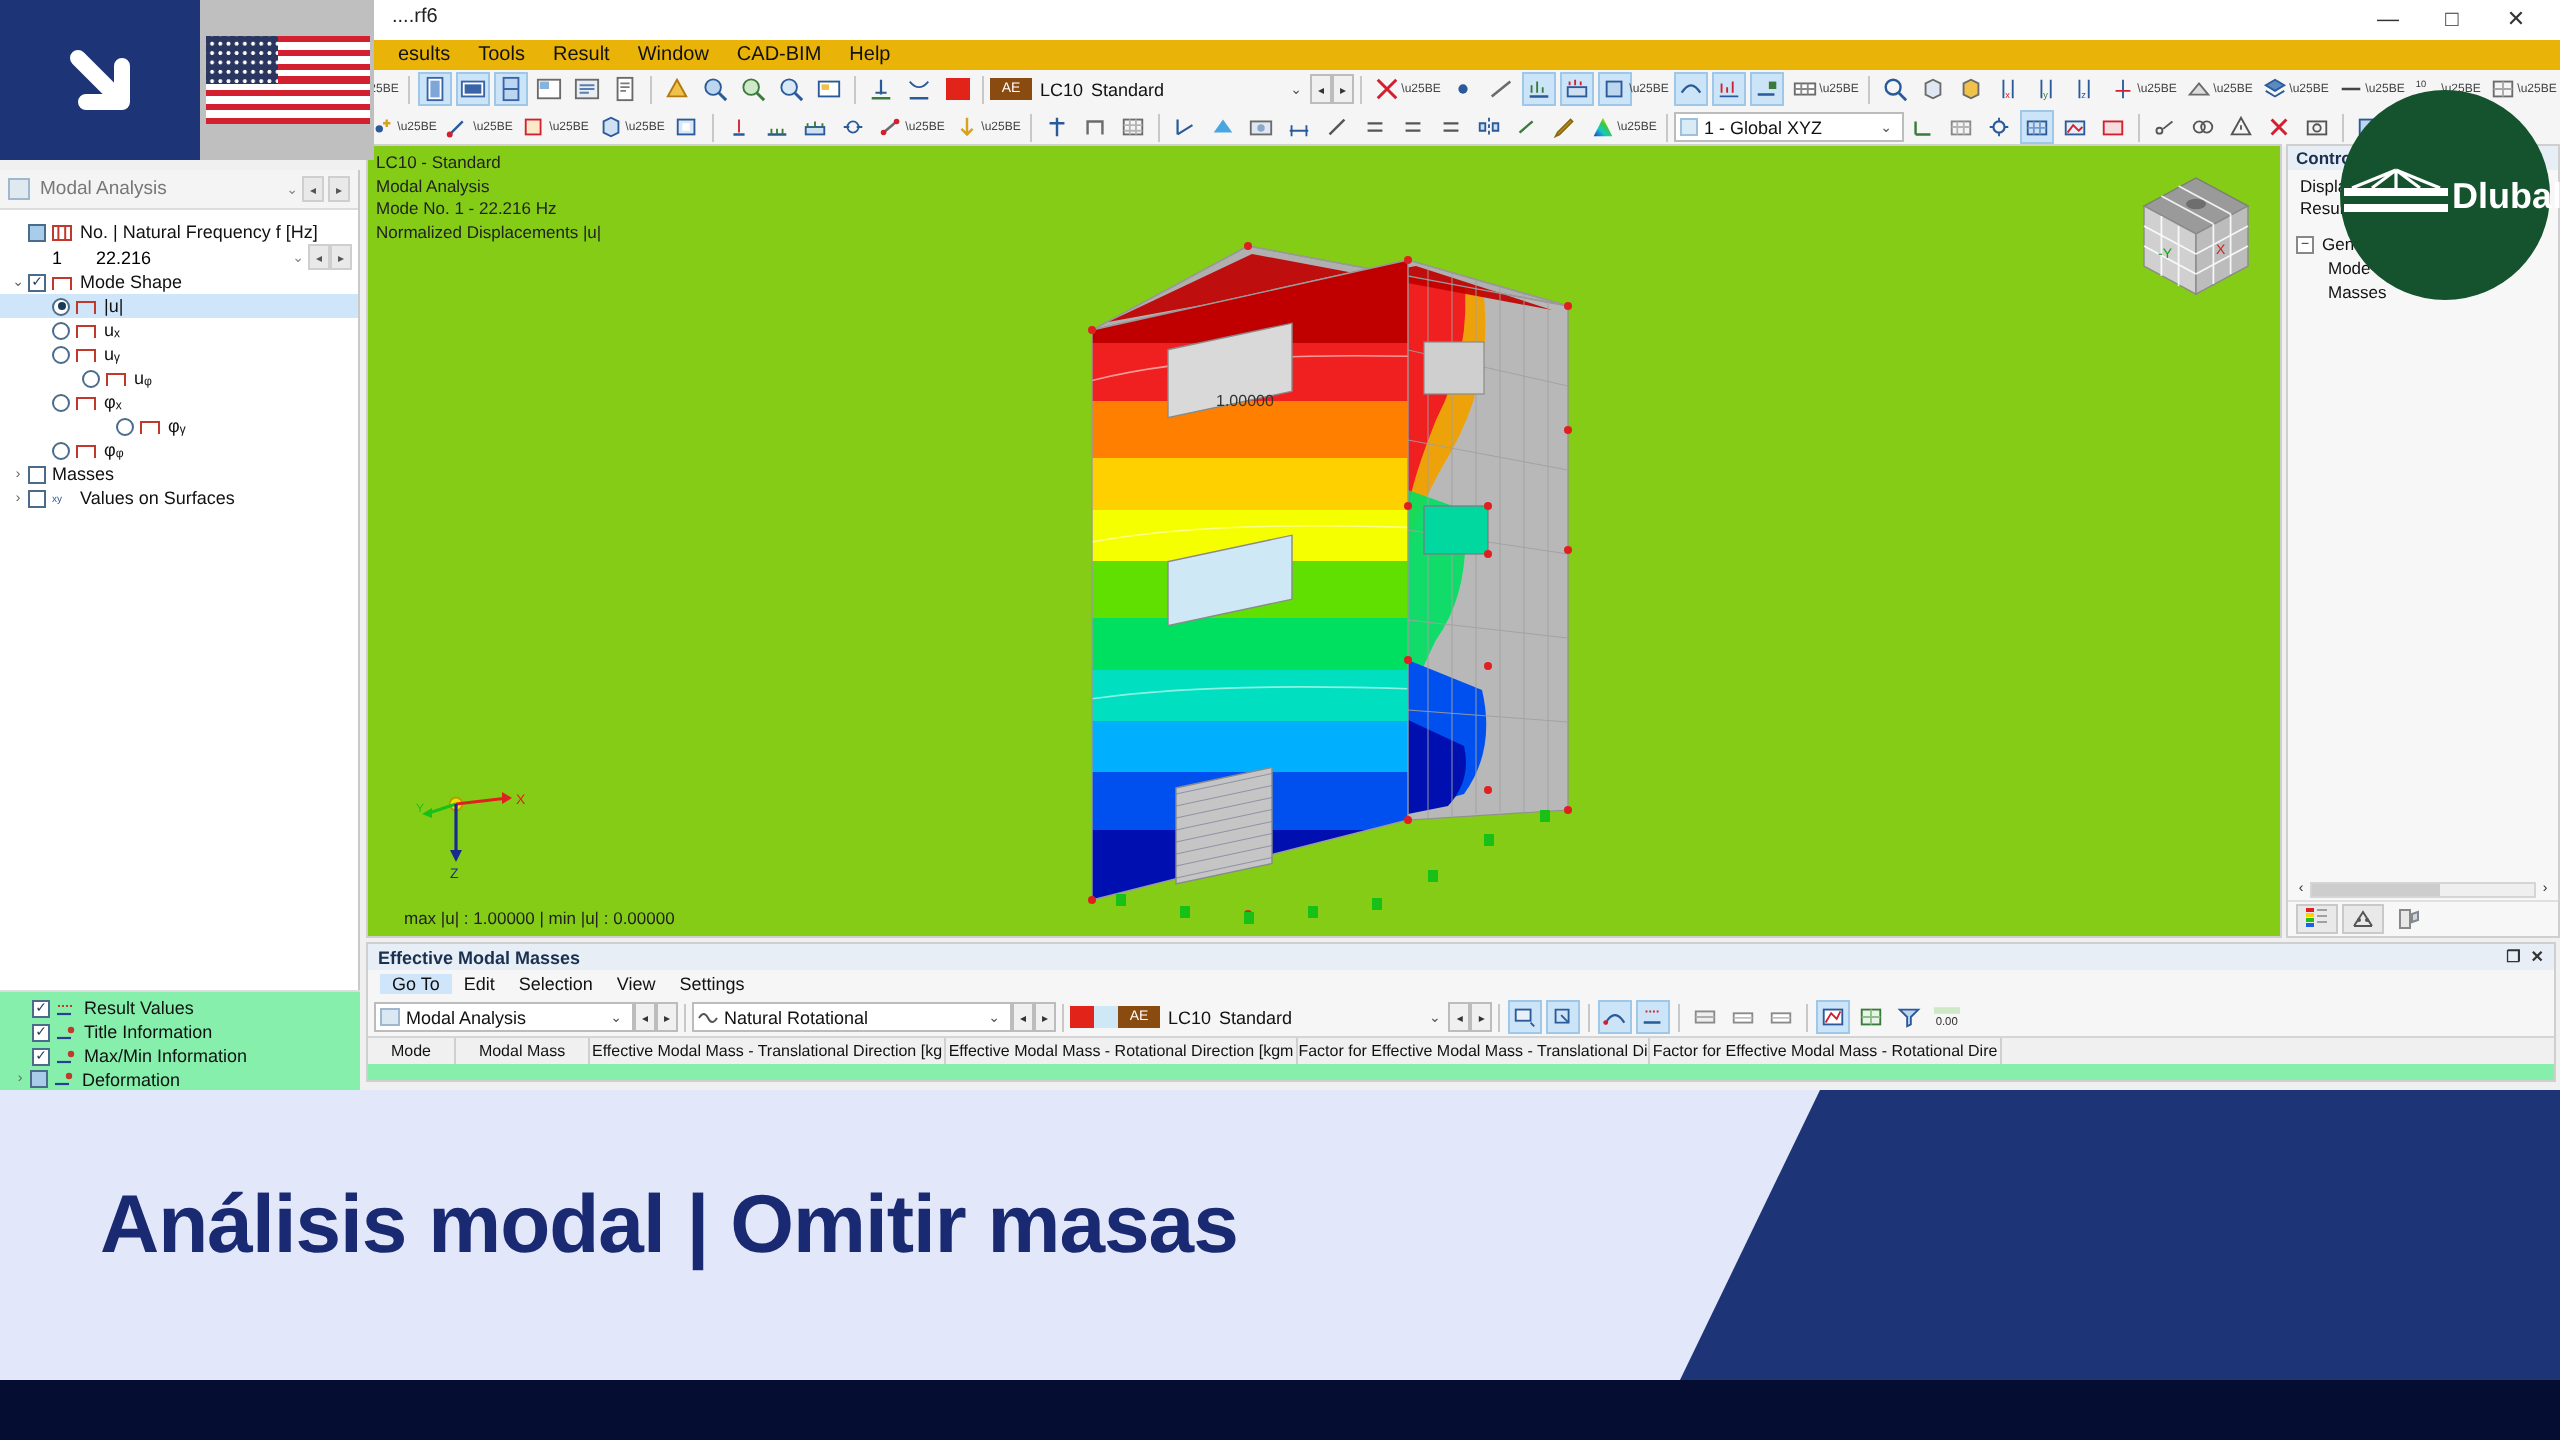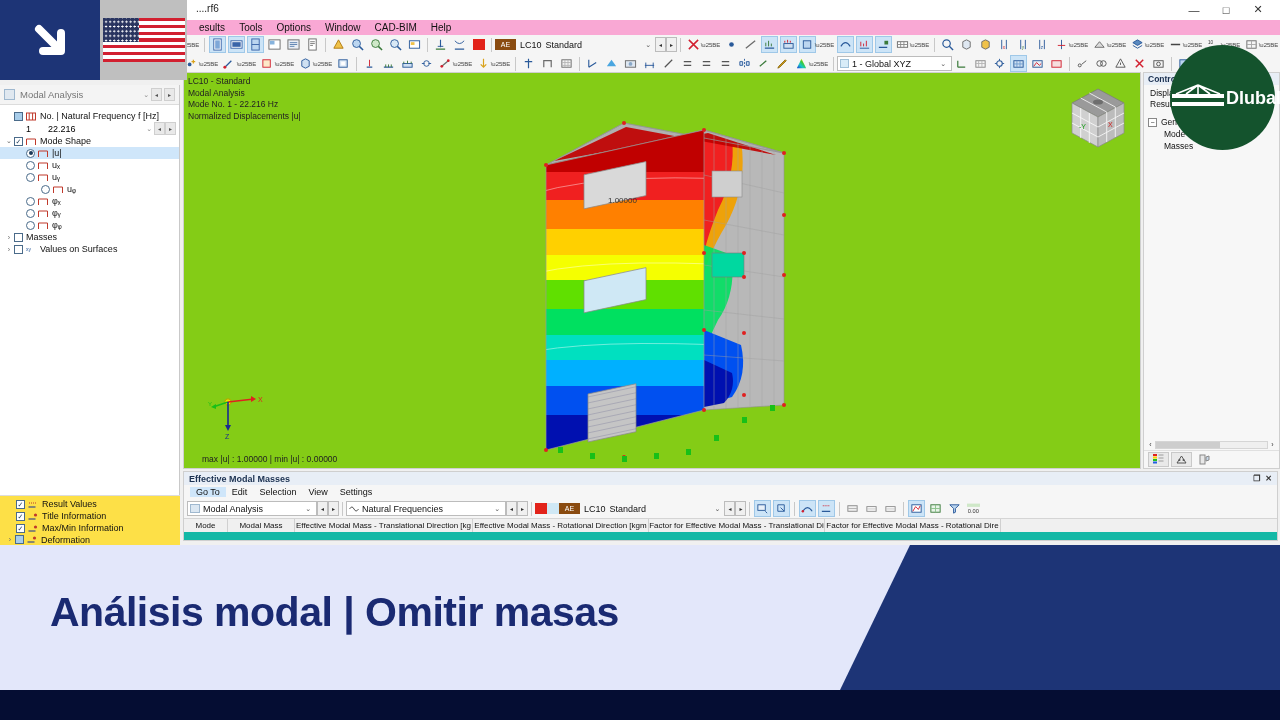--- a/index.html
+++ b/index.html
@@ -13,21 +13,21 @@
   
   .titlebar { position:absolute; left:180px; top:0; width:1100px; height:20px; background:#ffffff; }
   .title-text { position:absolute; left:16px; top:3px; font-size:10px; color:#222; }
   .winbtns { position:absolute; right:6px; top:0px; display:flex; gap:0px; }
   .winbtn { width:32px; height:19px; display:flex; align-items:center; justify-content:center; font-size:11px; color:#333; }
   .license { position:absolute; right:52px; top:23px; font-size:9.5px; color:#111; }
   .subwinbtns { position:absolute; right:4px; top:22px; display:flex; }
   .subwinbtn { width:15px; height:13px; display:flex; align-items:center; justify-content:center; font-size:9px; color:#333; }
 
   
-  .menubar { position:absolute; left:180px; top:20px; width:1100px; height:15px; background:#f9a8d4; display:flex; align-items:flex-start; padding-left:12px; }
+  .menubar { position:absolute; left:180px; top:20px; width:1100px; height:15px; background:#eab308; display:flex; align-items:flex-start; padding-left:12px; }
   .menu-item { font-size:10px; color:#111; padding:0 7px; line-height:15px; }
 
   
   .toolbar { position:absolute; left:180px; width:1100px; height:19px; background:#f5f5f5; display:flex; align-items:center; padding-left:2px; }
   .tb1 { top:35px; }
   .tb2 { top:54px;align-items:center; }
   .tbtn { width:17px; height:17px; margin:0 1px; display:flex; align-items:center; justify-content:center; position:relative; flex:none; }
   .tbtn.active { background:#cce4f7; border:1px solid #9fc8e8; }
   .sep { width:1px; height:14px; background:#c8c8c8; margin:0 3px; flex:none; }
   .caret { font-size:6px; color:#444; margin-left:-2px; margin-right:2px; }
@@ -47,34 +47,34 @@
   .row { height:12px; display:flex; align-items:center; font-size:9px; color:#111; padding-left:4px; }
   .row.sel { background:#cfe6fa; }
   .twisty { width:10px; font-size:7px; color:#666; display:flex; align-items:center; justify-content:center; }
   .cb { width:9px; height:9px; border:1px solid #4a6b8a; background:#fff; margin-right:3px; display:flex; align-items:center; justify-content:center; font-size:7px; color:#1a3a5a; line-height:1; flex:none; }
   .cb.blue { background:#a8cdea; }
   .rb { width:9px; height:9px; border:1px solid #4a6b8a; border-radius:50%; background:#fff; margin-right:3px; display:flex; align-items:center; justify-content:center; flex:none; }
   .rb i { width:4px; height:4px; border-radius:50%; background:#1a3a5a; display:block; }
   .surf-ic { width:10px; height:9px; margin-right:4px; flex:none; }
   .freq-row { height:13px; display:flex; align-items:center; font-size:9px; padding-left:26px; }
   .freq-row .n { width:22px; }
-  .nav-bottom { position:absolute; left:0; bottom:0; width:180px; background:#fde047; border-top:1px solid #ddd; padding-top:2px; }
+  .nav-bottom { position:absolute; left:0; bottom:0; width:180px; background:#86efac; border-top:1px solid #ddd; padding-top:2px; }
 
   
   .view3d { position:absolute; left:183px; top:72px; width:958px; height:397px; background:#84cc16; border:1px solid #cfcfcf; overflow:hidden; }
   .infotext { position:absolute; left:4px; top:3px; font-size:8.5px; line-height:11.5px; color:#222; }
   .maxmin { position:absolute; left:4px; bottom:4px; font-size:8.5px; color:#222;margin-left:14px; }
   .axes { position:absolute; left:24px; bottom:28px; width:60px; height:48px; }
   .navcube { position:absolute; right:4px; top:8px; width:78px; height:74px; }
 
   
   .model { position:absolute; left:352px; top:32px; width:260px; height:360px; }
 
   
-  .tablepanel { position:absolute; left:183px; top:471px; width:1095px; height:70px; background:#14b8a6; border:1px solid #cfcfcf; }
+  .tablepanel { position:absolute; left:183px; top:471px; width:1095px; height:70px; background:#86efac; border:1px solid #cfcfcf; }
   .tp-title { height:13px; background:#e8eef6; display:flex; align-items:center; padding:0 5px; font-size:9px; font-weight:bold; color:#1a3050; }
   .tp-title .x { margin-left:auto; display:flex; gap:5px; font-size:8px; color:#333; }
   .tp-menu { height:14px; display:flex; align-items:center; padding-left:6px; background:#f6f6f6; }
   .tp-menu span { font-size:9px; color:#111; padding:0 6px; }
   .tp-menu span.sel { background:#cfe6fa; }
   .tp-tools { height:19px; display:flex; align-items:center; padding-left:3px; background:#f6f6f6; }
   .tp-cols { height:14px; display:flex; background:#f0f0f0; border-top:1px solid #d5d5d5; }
   .tp-col { font-size:8px; color:#111; border-right:1px solid #d0d0d0; display:flex; align-items:center; justify-content:center; padding:0 4px; overflow:hidden; white-space:nowrap; }
 
   
@@ -132,21 +132,21 @@
     <div class="subwinbtns">
       <div class="subwinbtn">—</div>
       <div class="subwinbtn">❐</div>
       <div class="subwinbtn">✕</div>
     </div>
   </div>
 
   <div class="menubar">
     <div class="menu-item">esults</div>
     <div class="menu-item">Tools</div>
-    <div class="menu-item">Options</div>
+    <div class="menu-item">Result</div>
     <div class="menu-item">Window</div>
     <div class="menu-item">CAD-BIM</div>
     <div class="menu-item">Help</div>
   </div>
 
   <div class="toolbar tb1">
     <div class="tbtn">
         <span class="caret">\u25BE</span>
       </div>
     <div class="sep"></div>
@@ -725,21 +725,21 @@
             </svg></span>
         <span>uᵩ</span>
       </div>
       <div class="row" style="padding-left:26px;">
         <span class="rb"></span>
         <span class="surf-ic"><svg viewBox="0 0 10 9">
               <path d="M0.5 8V2h9v6" fill="none" stroke="#c0392b"></path>
             </svg></span>
         <span>φₓ</span>
       </div>
-      <div class="row" style="padding-left:26px;">
+      <div class="row" style="padding-left:26px;margin-left:32px;">
         <span class="rb"></span>
         <span class="surf-ic"><svg viewBox="0 0 10 9">
               <path d="M0.5 8V2h9v6" fill="none" stroke="#c0392b"></path>
             </svg></span>
         <span>φᵧ</span>
       </div>
       <div class="row" style="padding-left:26px;">
         <span class="rb"></span>
         <span class="surf-ic"><svg viewBox="0 0 10 9">
               <path d="M0.5 8V2h9v6" fill="none" stroke="#c0392b"></path>
@@ -1032,21 +1032,21 @@
         <span>Modal Analysis</span>
         <span class="chev">⌄</span>
       </div>
       <div class="spin">◂</div>
       <div class="spin">▸</div>
       <div class="sep"></div>
       <div class="combo" style="width:160px;">
         <span style="width:10px;height:9px;display:inline-block;margin-right:3px;"><svg width="10" height="9" viewBox="0 0 10 9">
               <path d="M0.5 5q2.5-4 4.5 0t4.5 0" fill="none" stroke="#555"></path>
             </svg></span>
-        <span>Natural Frequencies</span>
+        <span>Natural Rotational</span>
         <span class="chev">⌄</span>
       </div>
       <div class="spin">◂</div>
       <div class="spin">▸</div>
       <div class="sep"></div>
       <div class="swatch-red"></div>
       <div style="width:12px;height:11px;background:#cfe8f5;"></div>
       <div class="lcbadge">AE</div>
       <div style="font-size:9px;color:#111;margin:0 4px;">LC10</div>
       <div style="font-size:9px;color:#111;width:105px;">Standard</div>

